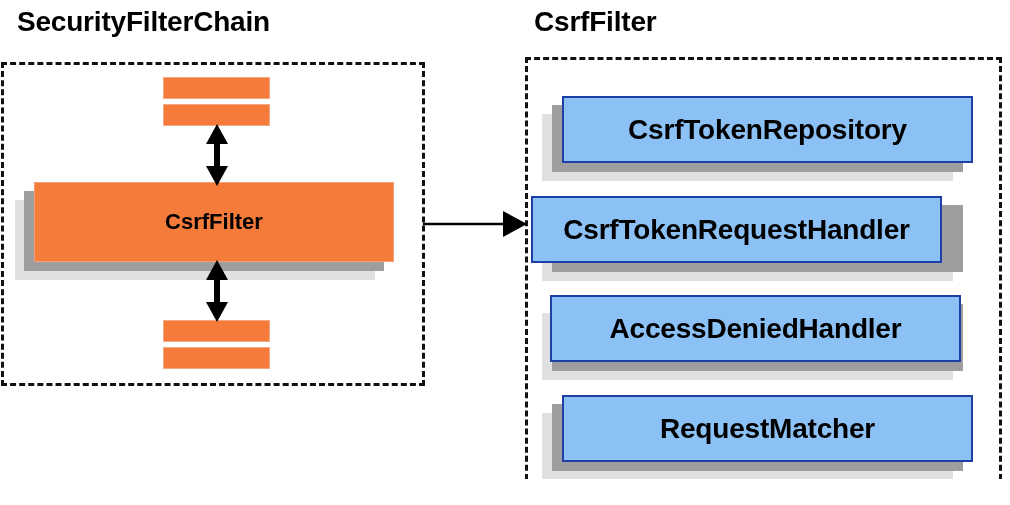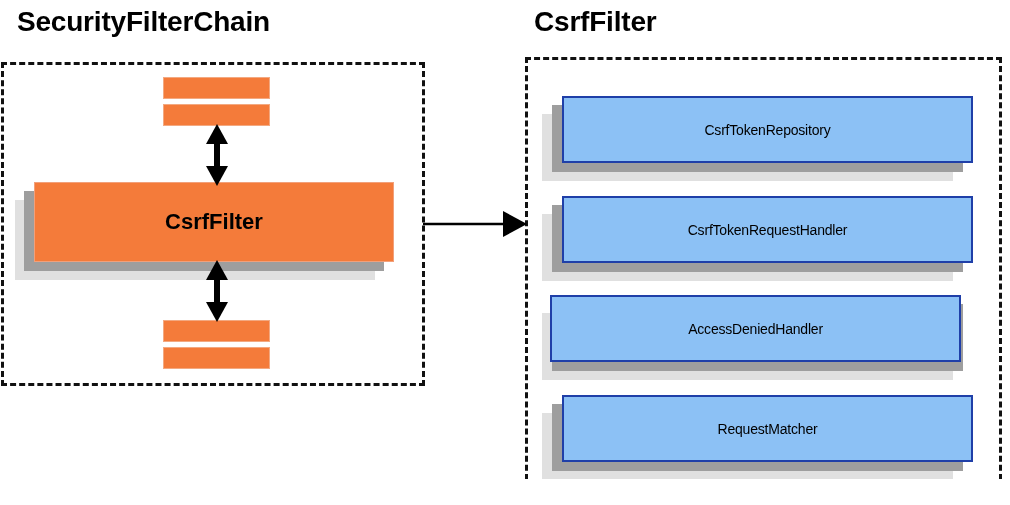--- a/index.html
+++ b/index.html
@@ -81,22 +81,22 @@
     position: absolute;
     background: #8CC1F5;
     border: 2px solid #1f3fa8;
     box-sizing: border-box;
     z-index: 2;
     display: flex;
     align-items: center;
     justify-content: center;
   }
   .blue-box .box-label {
-    font-size: 14px;
-    font-weight: normal;
+    font-size: 28px;
+    font-weight: bold;
     color: #000000;
     white-space: nowrap;
     letter-spacing: -0.2px;
   }
 
   
   .arrow-svg {
     position: absolute;
     overflow: visible;
     z-index: 3;
@@ -145,21 +145,21 @@
   <div class="dashed-panel" id="panel-right"></div>
 
   <div class="shadow-light" style="left:542px; top:114px; width:411px; height:67px;"></div>
   <div class="shadow-dark" style="left:552px; top:105px; width:411px; height:67px;"></div>
   <div class="blue-box" style="left:562px; top:96px; width:411px; height:67px;">
     <span class="box-label">CsrfTokenRepository</span>
   </div>
 
   <div class="shadow-light" style="left:542px; top:214px; width:411px; height:67px;"></div>
   <div class="shadow-dark" style="left:552px; top:205px; width:411px; height:67px;"></div>
-  <div class="blue-box" style="left:562px; top:196px; width:411px; height:67px;">
+  <div class="blue-box" style="left:531px; top:196px; width:411px; height:67px;">
     <span class="box-label">CsrfTokenRequestHandler</span>
   </div>
 
   <div class="shadow-light" style="left:542px; top:313px; width:411px; height:67px;"></div>
   <div class="shadow-dark" style="left:552px; top:304px; width:411px; height:67px;"></div>
   <div class="blue-box" style="left:550px; top:295px; width:411px; height:67px;justify-content:center;">
     <span class="box-label">AccessDeniedHandler</span>
   </div>
 
   <div class="shadow-light" style="left:542px; top:413px; width:411px; height:67px;"></div>

